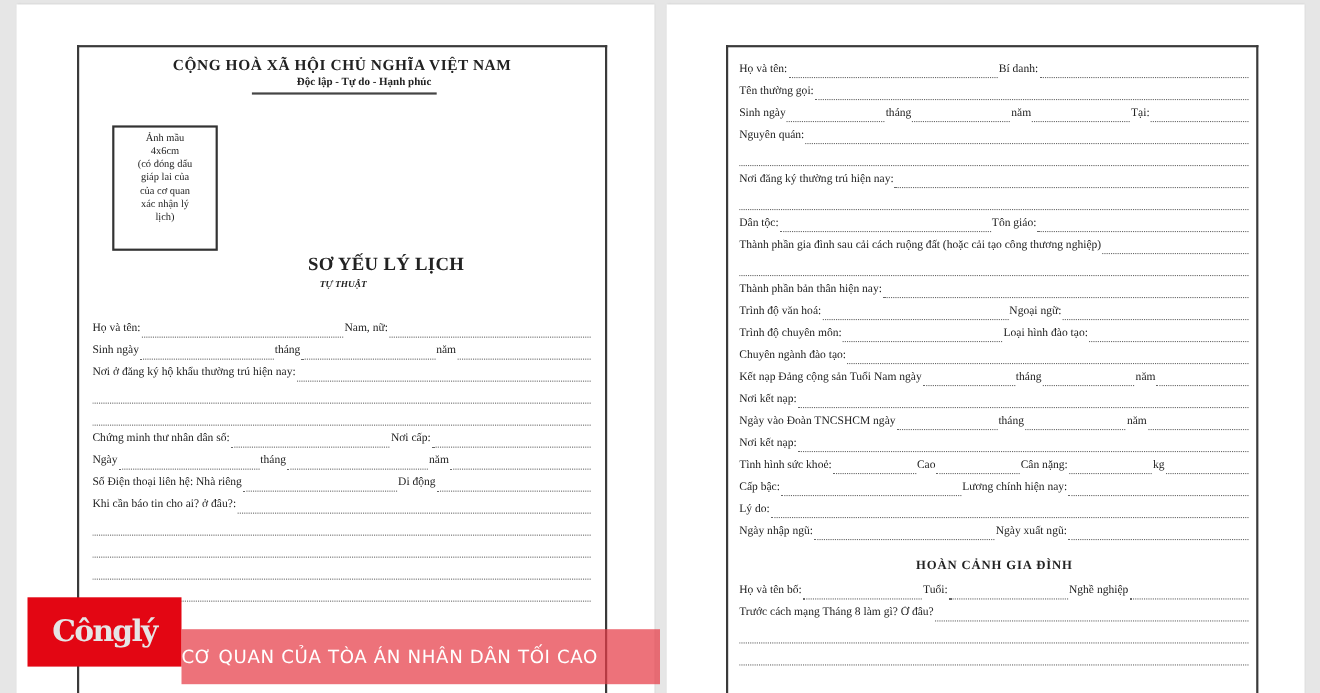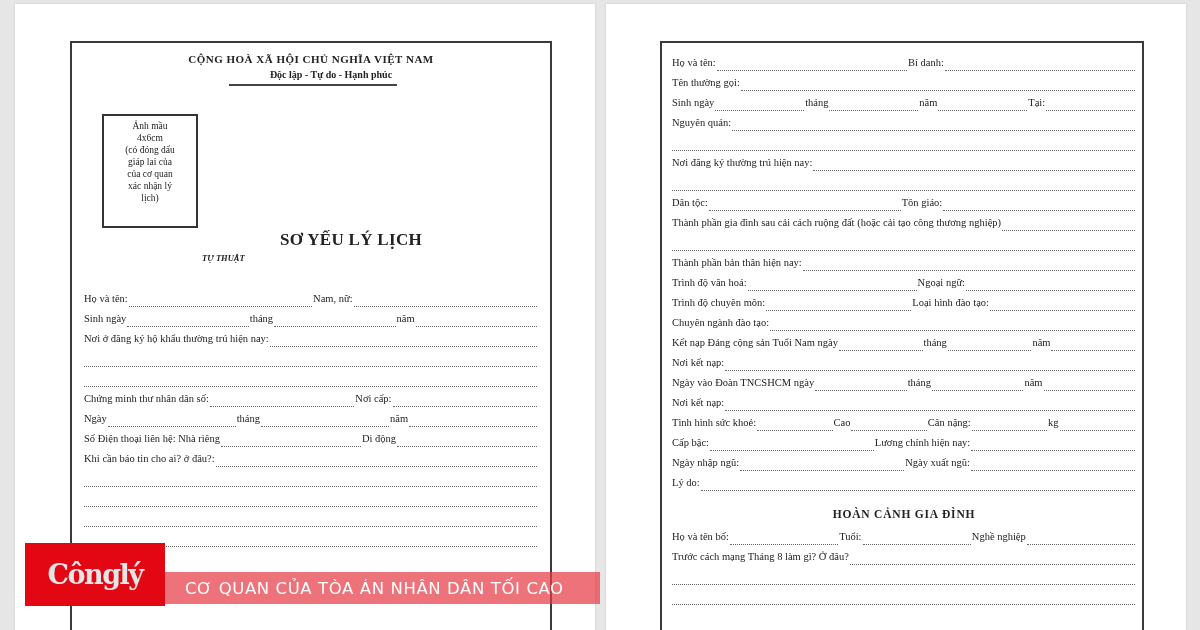--- a/index.html
+++ b/index.html
@@ -8,46 +8,46 @@
 
   .page { position: absolute; top: 4px; background: #fff; height: 640px; box-shadow: 0 0 2px rgba(0,0,0,0.15); }
   .page.left  { left: 15px;  width: 580px; }
   .page.right { left: 606px; width: 580px; }
 
   .frame { position: absolute; border: 2px solid #3a3a3a; border-bottom: none; }
   .page.left .frame  { left: 55px; top: 37px; width: 482px; height: 620px; }
   .page.right .frame { left: 54px; top: 37px; width: 484px; height: 620px; }
 
   .header { position: absolute; left: 0; right: 0; text-align: center; }
-  .nation { top: 10px; font-size: 11px; font-weight: bold; letter-spacing: 0.5px; }
+  .nation { top: 10px; font-size: 14px; font-weight: bold; letter-spacing: 0.5px; }
   .motto  { top: 26px; font-size: 10px; font-weight: bold; padding-left: 40px; }
   .motto-rule { position: absolute; top: 41px; left: 157px; width: 168px; height: 2px; background: #444; }
 
   .photo-box { position: absolute; left: 30px; top: 71px; width: 96px; height: 114px; border: 2px solid #333;
                font-size: 9.5px; line-height: 12px; text-align: center; padding: 4px 6px 0; }
   .title { position: absolute; left: 130px; width: 220px; top: 187px; text-align: right; font-size: 17px; font-weight: bold; letter-spacing: 0.3px; }
-  .subtitle { position: absolute; left: 130px; width: 220px; top: 210px; text-align: left; font-size: 8.5px; font-weight: bold; font-style: italic; }
+  .subtitle { position: absolute; left: 130px; width: 220px; top: 210px; text-align: center; font-size: 8.5px; font-weight: bold; font-style: italic; }
 
   .rows { position: absolute; }
   .page.left .rows  { left: 12px; width: 454px; top: 250px; }
   .page.right .rows { left: 10px; width: 464px; top: 14px; }
 
   .row { display: flex; align-items: baseline; height: 20px; font-size: 10.5px; white-space: nowrap; overflow: hidden; }
   .row .seg-label { flex: none; text-align: center; }
   .row .seg-dots { flex: 1 1 auto; min-width: 8px; border-bottom: 1px dotted #666; height: 9px; margin: 0 1px; align-self: flex-end; margin-bottom: 6px; }
   .row.blank .seg-dots { margin-left: 0; }
 
   .section-title { position: relative; text-align: center; font-weight: bold; font-size: 11.5px; letter-spacing: 0.8px; height: 34px; line-height: 34px; }
 
   
   .brand-logo { position: absolute; left: 25px; top: 543px; width: 140px; height: 63px; background: #e30613;
                 display: flex; align-items: center; justify-content: center; }
   .brand-logo span { color: #e5e5e5; font-family: "DejaVu Serif", serif; font-weight: bold; font-size: 27px; letter-spacing: -1.5px; }
-  .brand-banner { position: absolute; left: 165px; top: 572px; width: 435px; height: 32px; background: rgba(230, 60, 70, 0.72);
-                  display: flex; align-items: center; padding-left: 20px; }
+  .brand-banner { position: absolute; left: 165px; top: 572px; width: 435px; height: 50px; background: rgba(230, 60, 70, 0.72);
+                  display: flex; align-items: center; }
   .brand-banner span { color: #fff; font-family: "DejaVu Sans", sans-serif; font-size: 16.5px; letter-spacing: 0.6px; }
 </style>
 </head>
 <body>
 
 <div class="page left">
   <div class="frame">
     <div class="header nation">CỘNG HOÀ XÃ HỘI CHỦ NGHĨA VIỆT NAM</div>
     <div class="header motto">Độc lập - Tự do - Hạnh phúc</div>
     <div class="motto-rule"></div>
@@ -235,27 +235,27 @@
             <span class="seg-label">kg</span>
             <span class="seg-dots"></span>
           </div>
           <div class="row">
             <span class="seg-label">Cấp bậc:</span>
             <span class="seg-dots"></span>
             <span class="seg-label">Lương chính hiện nay:</span>
             <span class="seg-dots"></span>
           </div>
           <div class="row">
+            <span class="seg-label">Lý do:</span>
+            <span class="seg-dots"></span>
+          </div>
+          <div class="row">
             <span class="seg-label">Ngày nhập ngũ:</span>
             <span class="seg-dots"></span>
             <span class="seg-label">Ngày xuất ngũ:</span>
-            <span class="seg-dots"></span>
-          </div>
-          <div class="row">
-            <span class="seg-label">Lý do:</span>
             <span class="seg-dots"></span>
           </div>
         </div>
       <div class="section-title">HOÀN CẢNH GIA ĐÌNH</div>
       <div id="right-family">
           <div class="row">
             <span class="seg-label">Họ và tên bố:</span>
             <span class="seg-dots"></span>
             <span class="seg-label">Tuổi:</span>
             <span class="seg-dots"></span>

